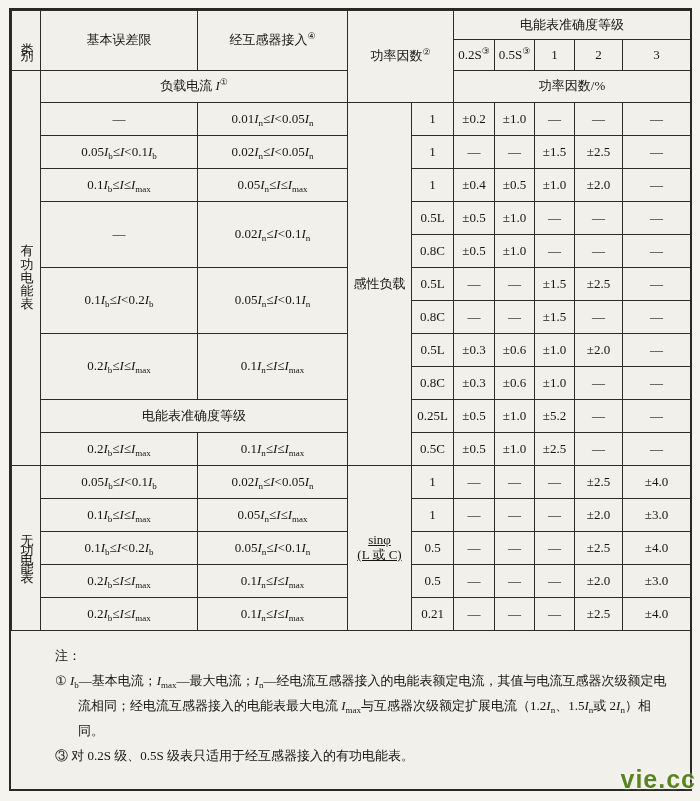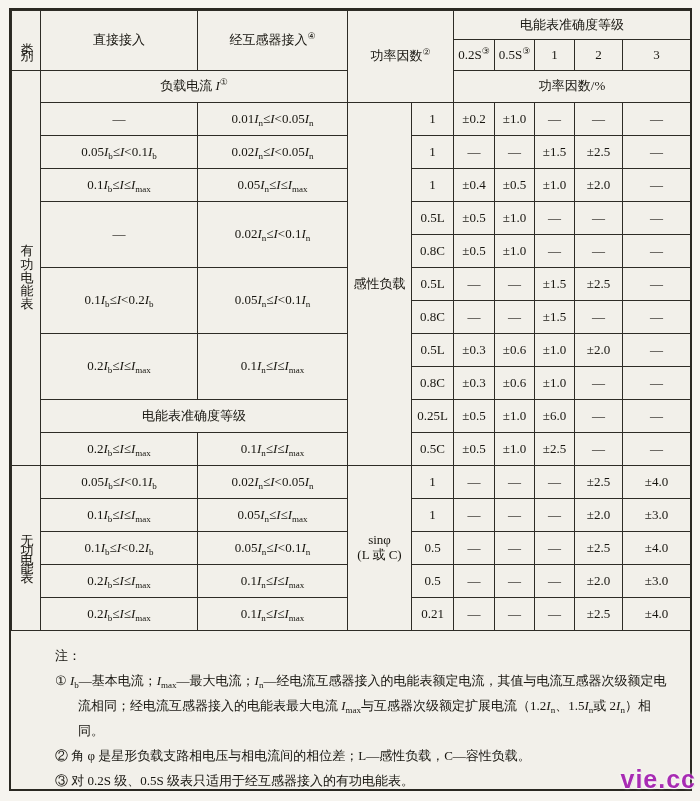--- a/index.html
+++ b/index.html
@@ -24,32 +24,32 @@
   tr.hr1 td{height:26px}
   tr.hr2 td{height:28px}
   tr.hr3 td{height:29px}
   sub,sup{font-size:9px;line-height:0;}
   sub{vertical-align:-3px;}
   td i, .notes i{font-style:italic;}
   .vtext{writing-mode:vertical-lr;text-orientation:upright;display:inline-block;}
   .v2{letter-spacing:7px;}
   .v5a{letter-spacing:13px;}
   .v5b{letter-spacing:9px;}
-  .prewrap{white-space:pre-line;}
+  .prewrap{white-space:pre-line;text-decoration:underline;}
   .notes{
     padding:12px 16px 4px 44px;
     font-size:13px;
   }
   .note-title{line-height:25px;margin:0;}
   .note{margin:0;padding-left:23px;text-indent:-23px;line-height:25px;}
   .watermark{
     position:absolute;right:4px;bottom:7px;
     font-family:"Liberation Sans","DejaVu Sans",sans-serif;
     font-weight:bold;font-size:25px;letter-spacing:1px;
-    color:#a21caf;
+    color:#4d7c0f;
     text-shadow:0 1px 0 #ffffff,0 0 3px #ffffff,1px 1px 0 #dedcd6;
     opacity:.92;
   }
 </style>
 </head>
 <body>
 
 <div class="frame">
   <table>
     <colgroup>
@@ -61,21 +61,21 @@
         <col style="width:41px">
       <col style="width:40px">
         <col style="width:40px">
         <col style="width:48px">
         <col style="width:68px">
     </colgroup>
 
     <tbody>
         <tr class="hr1">
       <td rowspan="2"><span class="vtext v2">类别</span></td>
-      <td rowspan="2">直接接入</td>
+      <td rowspan="2">基本误差限</td>
       <td rowspan="2">经互感器接入<sup>④</sup></td>
       <td rowspan="3" colspan="2">功率因数<sup>②</sup></td>
       <td colspan="5">电能表准确度等级</td>
     </tr>
     <tr class="hr2">
       <td>0.2S<sup>③</sup></td>
       <td>0.5S<sup>③</sup></td>
       <td>1</td>
       <td>2</td>
       <td>3</td>
@@ -169,21 +169,21 @@
       <td>±0.6</td>
       <td>±1.0</td>
       <td>—</td>
       <td>—</td>
     </tr>
     <tr>
       <td colspan="2">电能表准确度等级</td>
       <td>0.25L</td>
       <td>±0.5</td>
       <td>±1.0</td>
-      <td>±6.0</td>
+      <td>±5.2</td>
       <td>—</td>
       <td>—</td>
     </tr>
     <tr>
       <td>0.2<i>I</i><sub>b</sub>≤<i>I</i>≤<i>I</i><sub>max</sub></td>
       <td>0.1<i>I</i><sub>n</sub>≤<i>I</i>≤<i>I</i><sub>max</sub></td>
       <td>0.5C</td>
       <td>±0.5</td>
       <td>±1.0</td>
       <td>±2.5</td>
@@ -243,19 +243,18 @@
       <td>—</td>
       <td>±2.5</td>
       <td>±4.0</td>
     </tr>
   </tbody>
     </table>
 
   <div class="notes">
     <p class="note-title">注：</p>
     <p class="note"><span>①</span> <span><i>I</i><sub>b</sub>—基本电流；<i>I</i><sub>max</sub>—最大电流；<i>I</i><sub>n</sub>—经电流互感器接入的电能表额定电流，其值与电流互感器次级额定电流相同；经电流互感器接入的电能表最大电流 <i>I</i><sub>max</sub>与互感器次级额定扩展电流（1.2<i>I</i><sub>n</sub>、1.5<i>I</i><sub>n</sub>或 2<i>I</i><sub>n</sub>）相同。</span></p>
-    <p class="note"><span>②</span> <span>角 φ 是星形负载支路相电压与相电流间的相位差；L—感性负载，C—容性负载。</span></p>
     <p class="note"><span>③</span> <span>对 0.2S 级、0.5S 级表只适用于经互感器接入的有功电能表。</span></p>
 
   </div>
 </div>
 
 <div class="watermark">vie.cc</div>
 
 </body></html>

